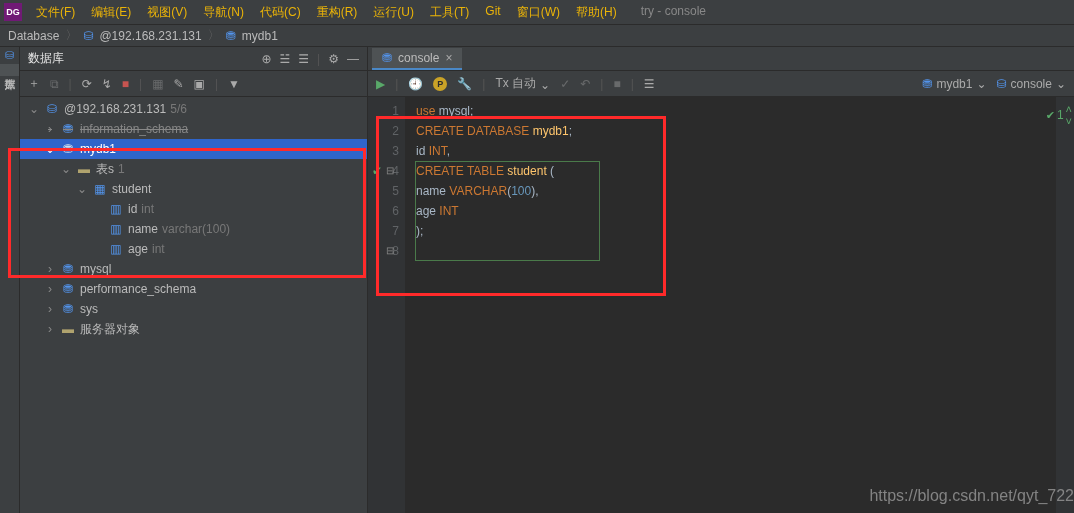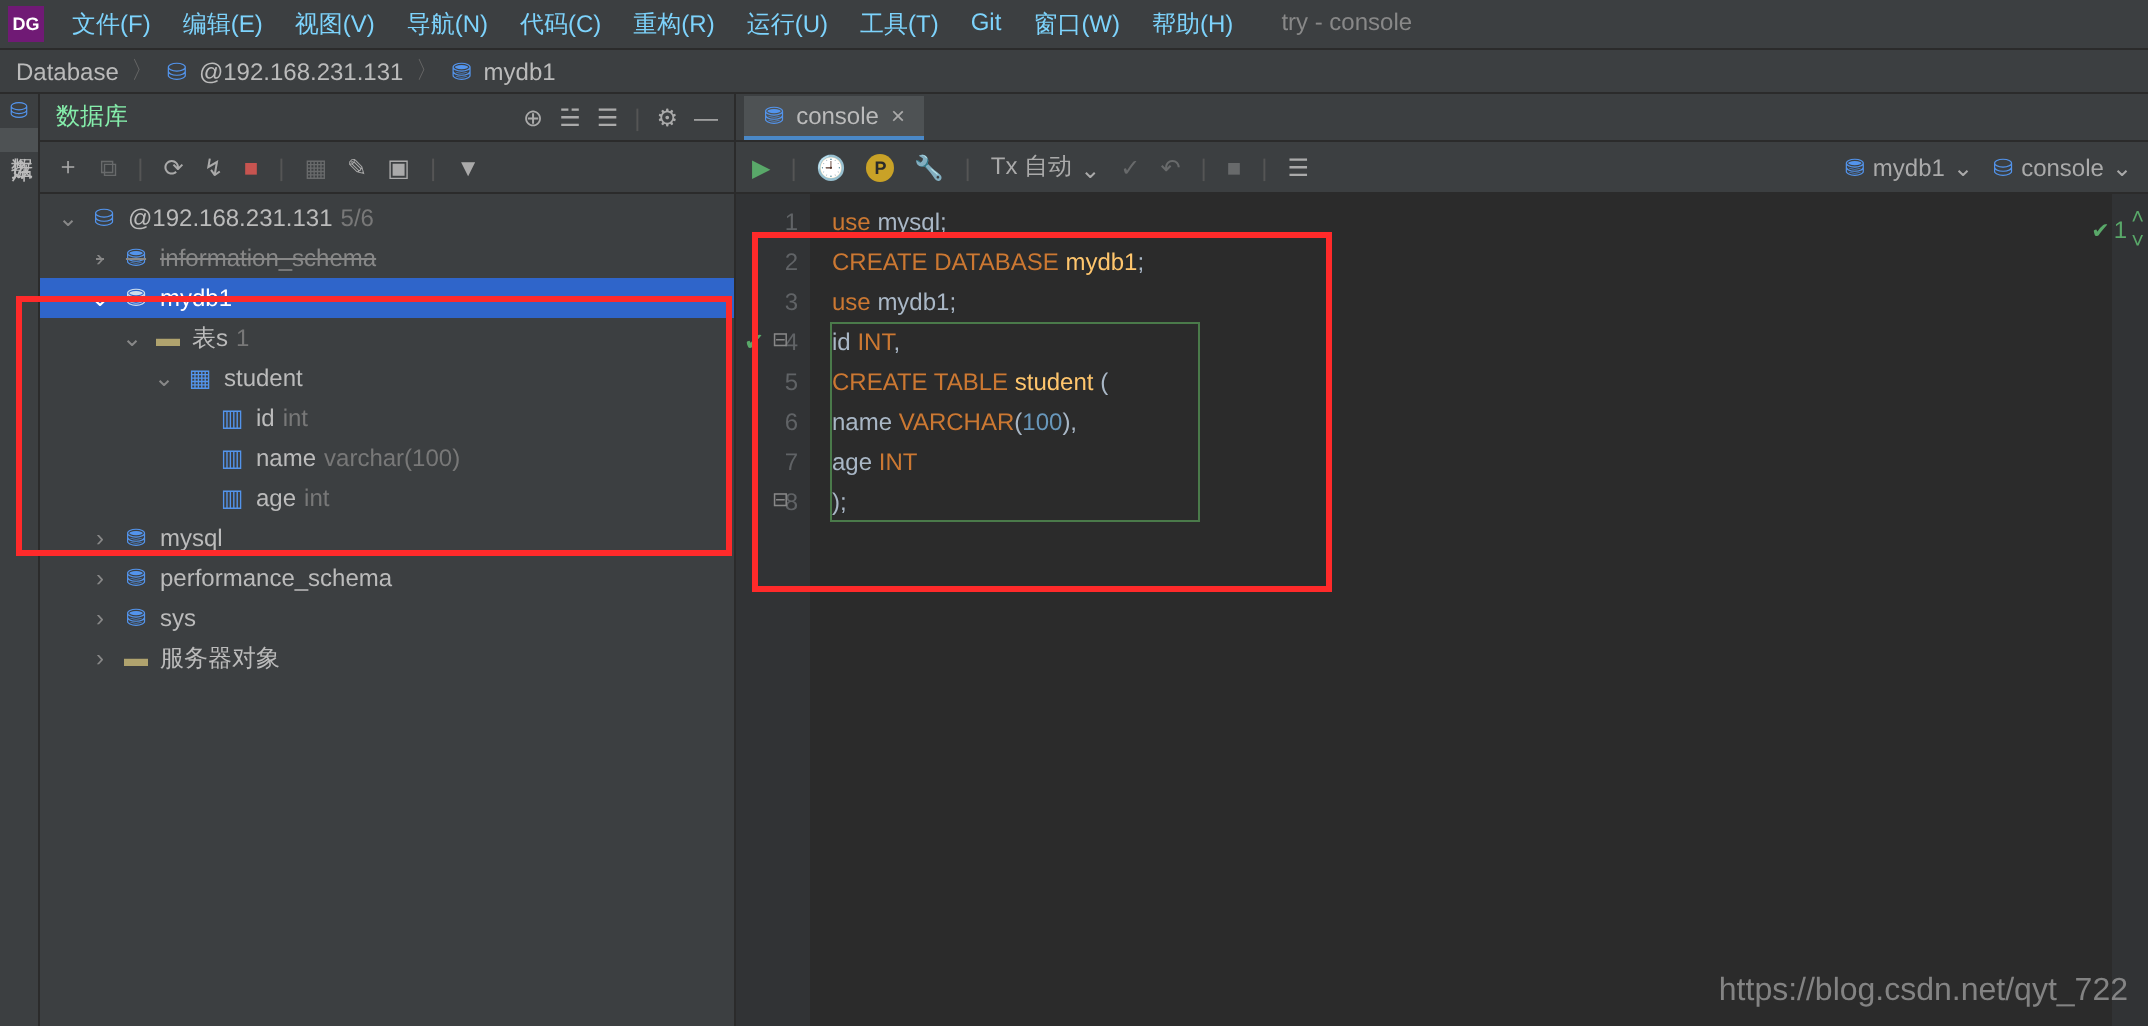--- a/index.html
+++ b/index.html
@@ -1,30 +1,30 @@
 <!DOCTYPE html>
 <html><head>
 <meta charset="utf-8">
 <style>
 *{margin:0;padding:0;box-sizing:border-box;font-family:"Segoe UI",Arial,sans-serif;font-size:12px;user-select:none}
 body{background:#3c3f41;color:#bbb;width:1074px;height:513px;overflow:hidden;position:relative}
 .titlebar{height:25px;background:#3c3f41;display:flex;align-items:center;padding:0 4px;border-bottom:1px solid #2b2b2b}
 .titlebar .logo{width:18px;height:18px;background:#701a75;color:#fff;display:flex;align-items:center;justify-content:center;font-size:9px;font-weight:bold;margin-right:8px}
 .menu{display:flex;gap:4px}
-.menu span{padding:2px 6px;cursor:pointer;color:#7dd3fc}
+.menu span{padding:2px 6px;cursor:pointer;color:#eab308}
 .menu .proj{color:#888;margin-left:8px}
 .breadcrumb{height:22px;display:flex;align-items:center;padding:0 8px;gap:6px;border-bottom:1px solid #2b2b2b;color:#bbb}
 .breadcrumb .sep{color:#666}
 .breadcrumb .dbicon{color:#5394ec}
 .main{display:flex;height:466px}
 .sidetab{width:20px;background:#3c3f41;border-right:1px solid #2b2b2b;display:flex;flex-direction:column;align-items:center;padding-top:2px}
 .sidetab .vtext{writing-mode:vertical-rl;font-size:11px;color:#bbb;background:#4e5254;padding:6px 2px;margin-top:2px}
 .dbpanel{width:348px;background:#3c3f41;border-right:1px solid #2b2b2b;display:flex;flex-direction:column}
 .dbhead{height:24px;display:flex;align-items:center;justify-content:space-between;padding:0 8px;border-bottom:1px solid #2b2b2b}
-.dbhead .title{color:#86efac}
+.dbhead .title{color:#e5e5e5}
 .dbhead .tools{display:flex;gap:8px;color:#aaa}
 .dbhead .tools span{cursor:pointer}
 .dbtoolbar{height:26px;display:flex;align-items:center;padding:0 8px;gap:10px;border-bottom:1px solid #2b2b2b;color:#aaa}
 .dbtoolbar span{cursor:pointer}
 .dbtoolbar .stop{color:#c75450}
 .tree{flex:1;overflow:auto;padding-top:2px;position:relative}
 .treerow{display:flex;align-items:center;height:20px;padding-left:8px;gap:4px;color:#bbb;white-space:nowrap}
 .treerow.sel{background:#2f65ca;color:#fff}
 .treerow .arrow{width:12px;color:#888;text-align:center}
 .treerow .icon{width:16px;text-align:center}
@@ -47,21 +47,21 @@
 .gutter{width:38px;background:#313335;color:#606366;text-align:right;padding:4px 6px 0 0;line-height:20px;border-right:1px solid #2b2b2b;position:relative}
 .gutter .chk{position:absolute;left:4px;color:#59a869}
 .gutter .fold{position:absolute;left:18px;color:#888;font-size:10px}
 .codebody{flex:1;padding:4px 0 0 10px;line-height:20px;position:relative}
 .codebody .line{white-space:pre}
 .kw{color:#cc7832}.id{color:#a9b7c6}.fn{color:#ffc66d}.num{color:#6897bb}.ty{color:#cc7832}
 .greenbox{position:absolute;border:1px solid #4a7a4a;pointer-events:none}
 .redbox2{position:absolute;border:3px solid #ff2a2a;pointer-events:none}
 .rgutter{width:18px;background:#313335;position:relative}
 .rgutter .mark{position:absolute;right:2px;top:6px;color:#59a869;display:flex;align-items:center;gap:2px;font-size:11px}
-.watermark{position:absolute;right:10px;bottom:8px;color:#999;font-size:16px;opacity:.8}
+.watermark{position:absolute;right:0;bottom:8px;color:#999;font-size:16px;opacity:.8}
 </style>
 </head>
 <body>
 
 <div class="titlebar">
   <div class="logo">DG</div>
   <div class="menu">
     <span>文件(F)</span>
     <span>编辑(E)</span>
     <span>视图(V)</span>
@@ -239,21 +239,20 @@
           <div>5</div>
           <div>6</div>
           <div>7</div>
           <span class="fold" style="top: 144px;">⊟</span>
           <div>8</div>
         </div>
       <div class="codebody" id="codebody">
         <div class="greenbox" style="left:9px;top:64px;width:185px;height:100px"></div>
       <div class="line"><span class="kw">use </span><span class="id">mysql</span><span class="id">;</span></div>
           <div class="line"><span class="kw">CREATE DATABASE </span><span class="fn">mydb1</span><span class="id">;</span></div>
-          <div class="line"><span class="kw">use </span><span class="id">mydb1</span><span class="id">;</span></div>
           <div class="line"><span class="id">id </span><span class="ty">INT</span><span class="id">,</span></div>
           <div class="line"><span class="kw">CREATE TABLE </span><span class="fn">student</span><span class="id"> (</span></div>
           <div class="line"><span class="id">name </span><span class="ty">VARCHAR</span><span class="id">(</span><span class="num">100</span><span class="id">),</span></div>
           <div class="line"><span class="id">age </span><span class="ty">INT</span></div>
           <div class="line"><span class="id">);</span></div>
         </div>
       <div class="rgutter">
         <div class="mark">✔<span>1</span> ˄ ˅</div>
       </div>
     </div>

